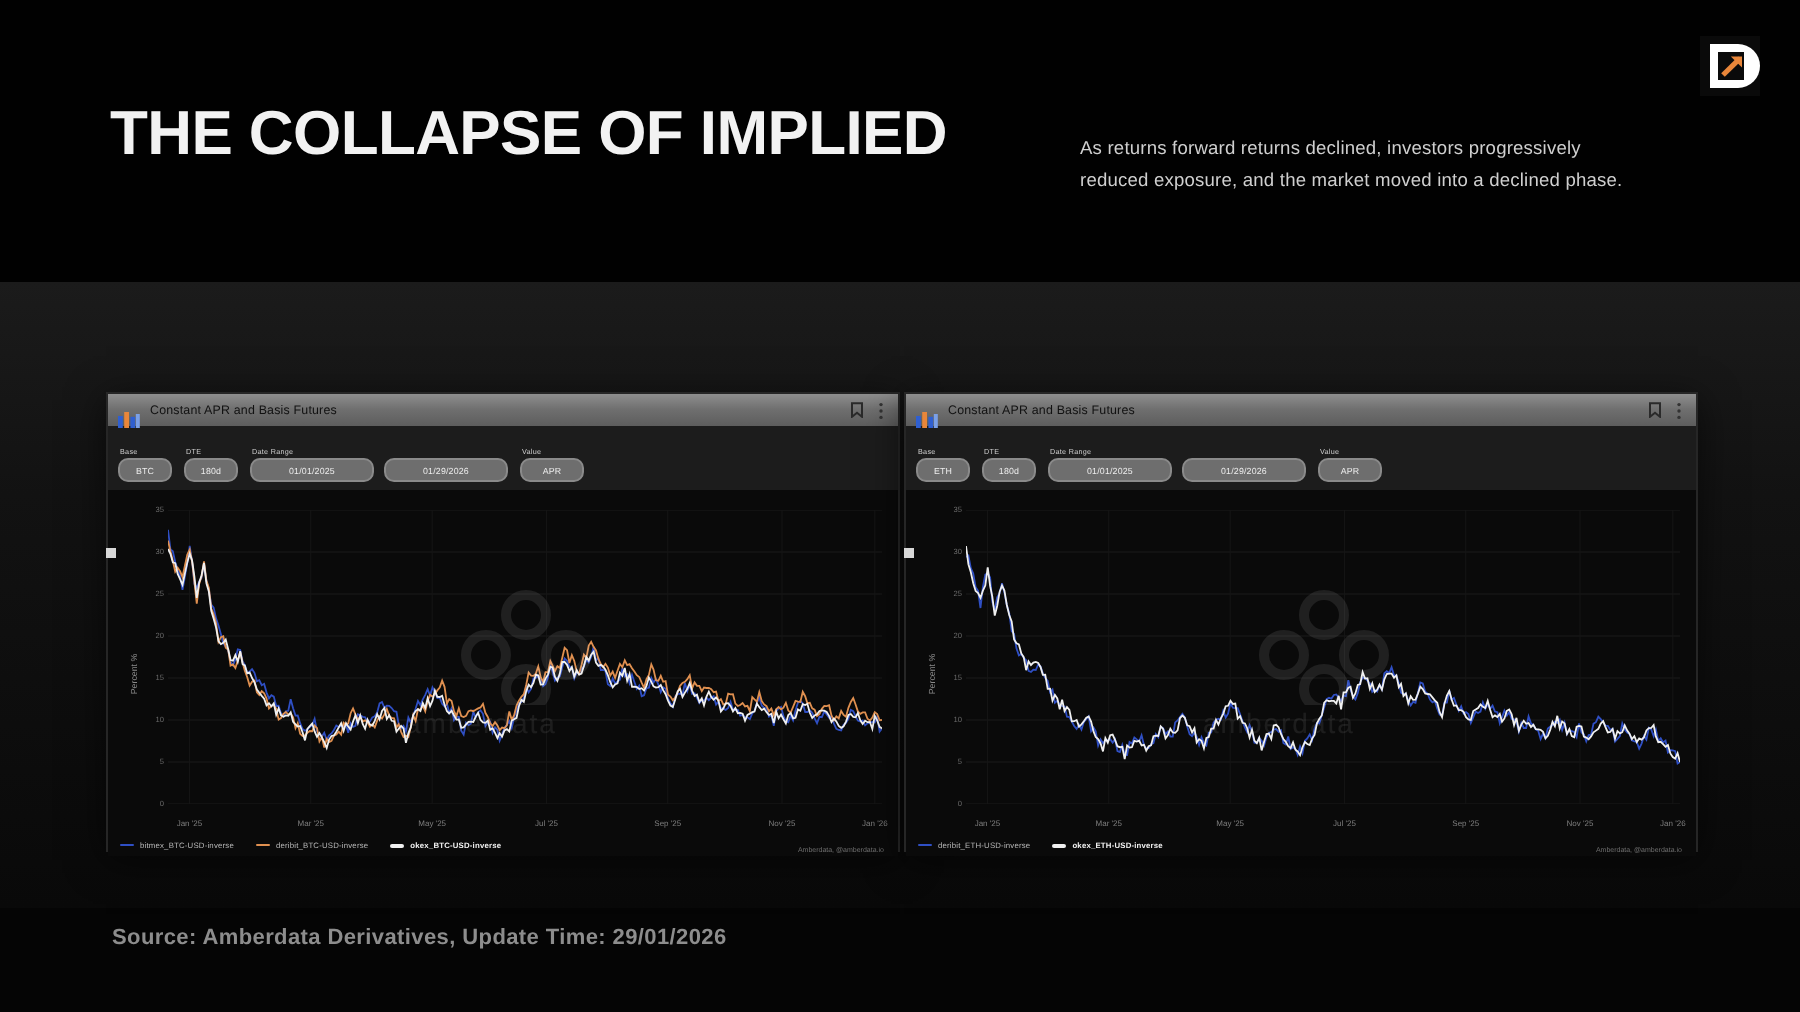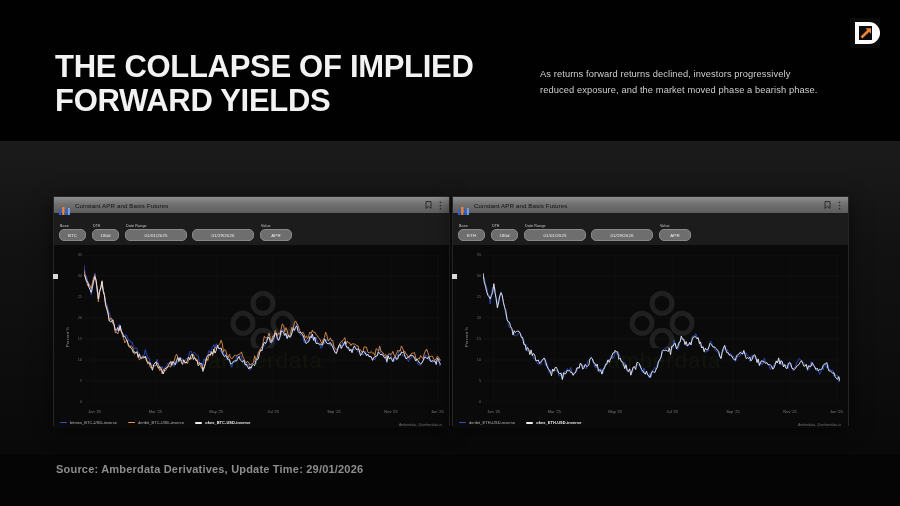--- a/index.html
+++ b/index.html
@@ -54,44 +54,43 @@
   .chart-body{position:relative;height:182px;background:#0a0a0a;}
   .chart-area{position:absolute;left:30px;top:9px;right:8px;bottom:26px;overflow:hidden;}
   .ylabel{position:absolute;left:3px;top:50%;transform:translateY(-50%) rotate(-90deg);
       transform-origin:center;font-size:4.4px;color:#8a8a8a;white-space:nowrap;}
   .yticks{position:absolute;left:10px;top:9px;bottom:26px;width:19px;}
   .ytick{position:absolute;right:1px;transform:translateY(-50%);font-size:3.8px;color:#6a6a6a;}
   .xticks{position:absolute;left:30px;right:8px;bottom:11px;height:8px;}
   .xtick{position:absolute;transform:translateX(-50%);font-size:4px;color:#7e7e7e;white-space:nowrap;}
   .watermark{position:absolute;left:50%;top:50%;transform:translate(-50%,-46%);
       opacity:.085;pointer-events:none;}
-  .wm-text{text-align:right;font-size:22px;color:#4d7c0f;letter-spacing:1px;margin-top:-4px;}
+  .wm-text{text-align:left;font-size:14px;color:#e5e5e5;letter-spacing:1px;margin-top:-4px;}
 
   .legend{position:absolute;left:6px;bottom:0;height:11px;display:flex;align-items:center;gap:11px;}
   .lg{display:flex;align-items:center;gap:3px;}
   .lg-dash{width:7px;height:1.5px;border-radius:1px;}
   .lg-txt{font-size:3.9px;letter-spacing:.1px;color:#b9b9b9;white-space:nowrap;}
   .lg.accent .lg-txt{color:#f2f2f2;font-weight:bold;}
   .attrib{position:absolute;right:7px;bottom:1px;font-size:3.5px;color:#6f6f6f;white-space:nowrap;}
 
   .corner-sq{position:absolute;left:-1px;top:28px;width:5px;height:5px;background:#d8d8d8;}
 </style>
 </head>
 <body>
 
 <div class="slide">
 
   <div class="header-band">
     <div class="title">
       <span>THE COLLAPSE OF IMPLIED</span>
-      <span class="l2">FORWARD YIELDS</span>
     </div>
     <div class="subtitle">
       <div>As returns forward returns declined, investors progressively</div>
-      <div>reduced exposure, and the market moved phase a bearish phase.</div>
+      <div>reduced exposure, and the market moved into a declined phase.</div>
     </div>
     <div class="logo">
       <svg width="30" height="30" viewBox="0 0 30 30">
         <path d="M5 4 H19 A10 10 0 0 1 19 26 H5 Z" fill="#ffffff"></path>
         <rect x="9" y="8" width="13" height="14" fill="#0a0a0a"></rect>
         <path d="M11.5 19.5 L20 11.2" stroke="#e8863a" stroke-width="2.6" fill="none"></path>
         <path d="M15.4 10.2 L21 10.2 L21 15.8 Z" fill="#e8863a"></path>
       </svg>
     </div>
   </div>

